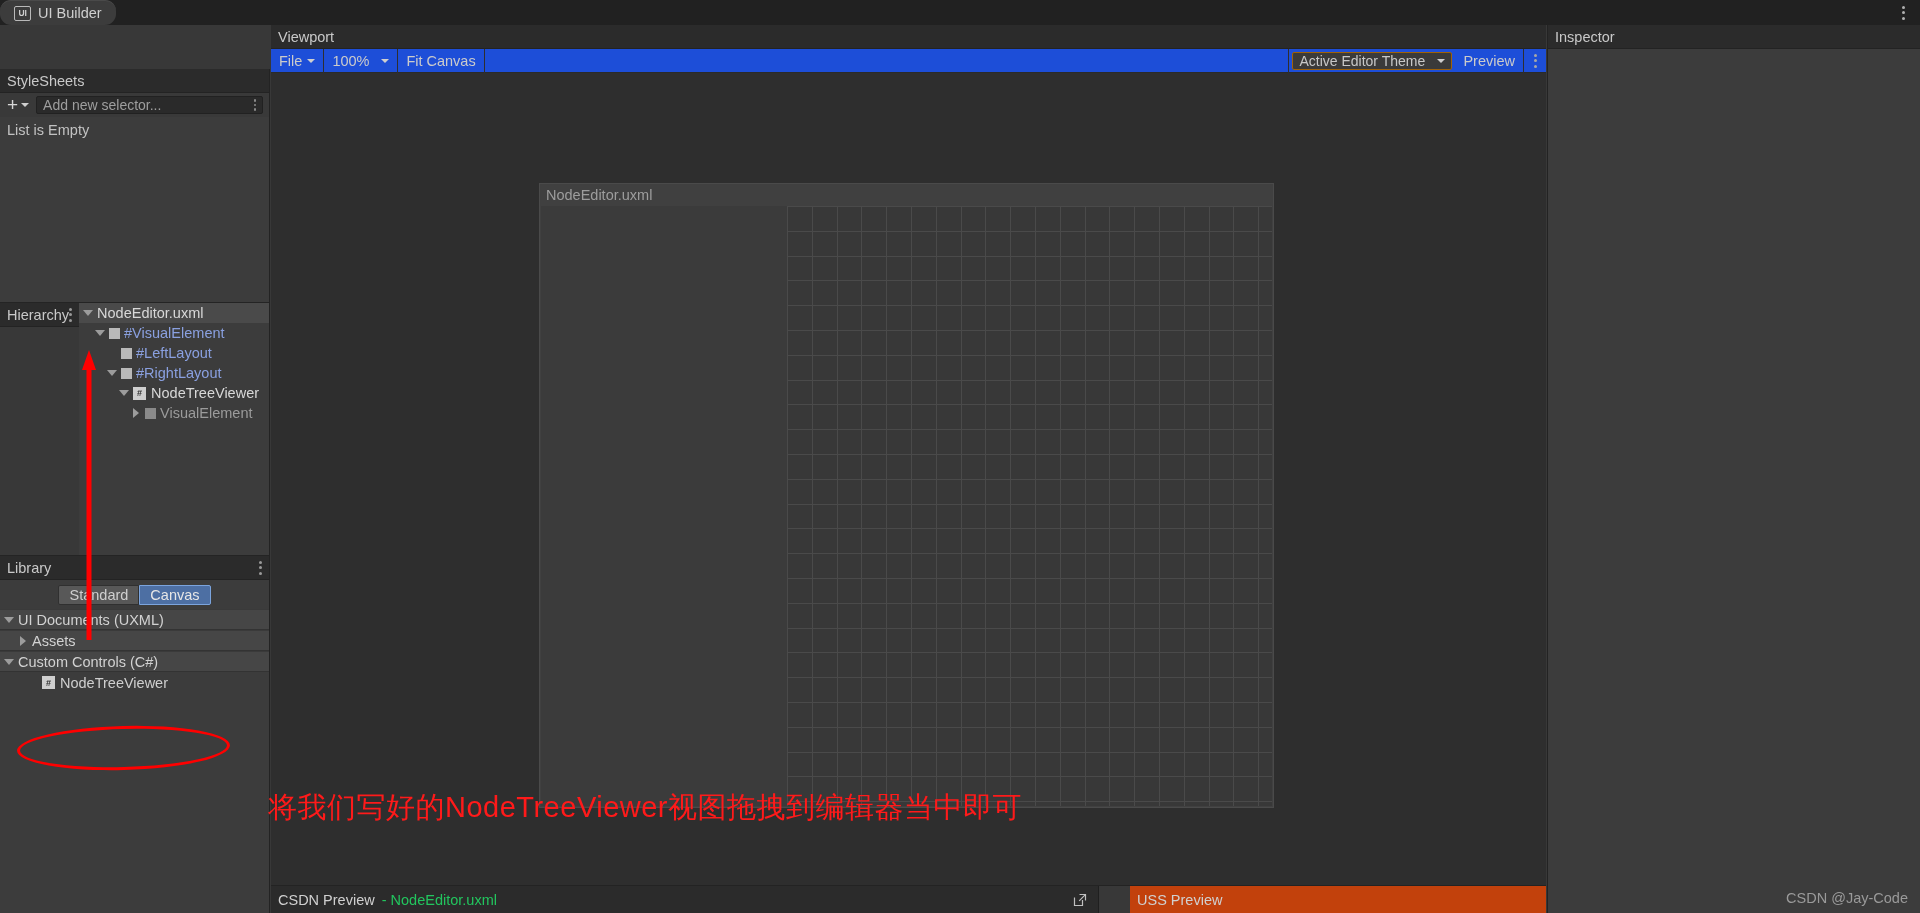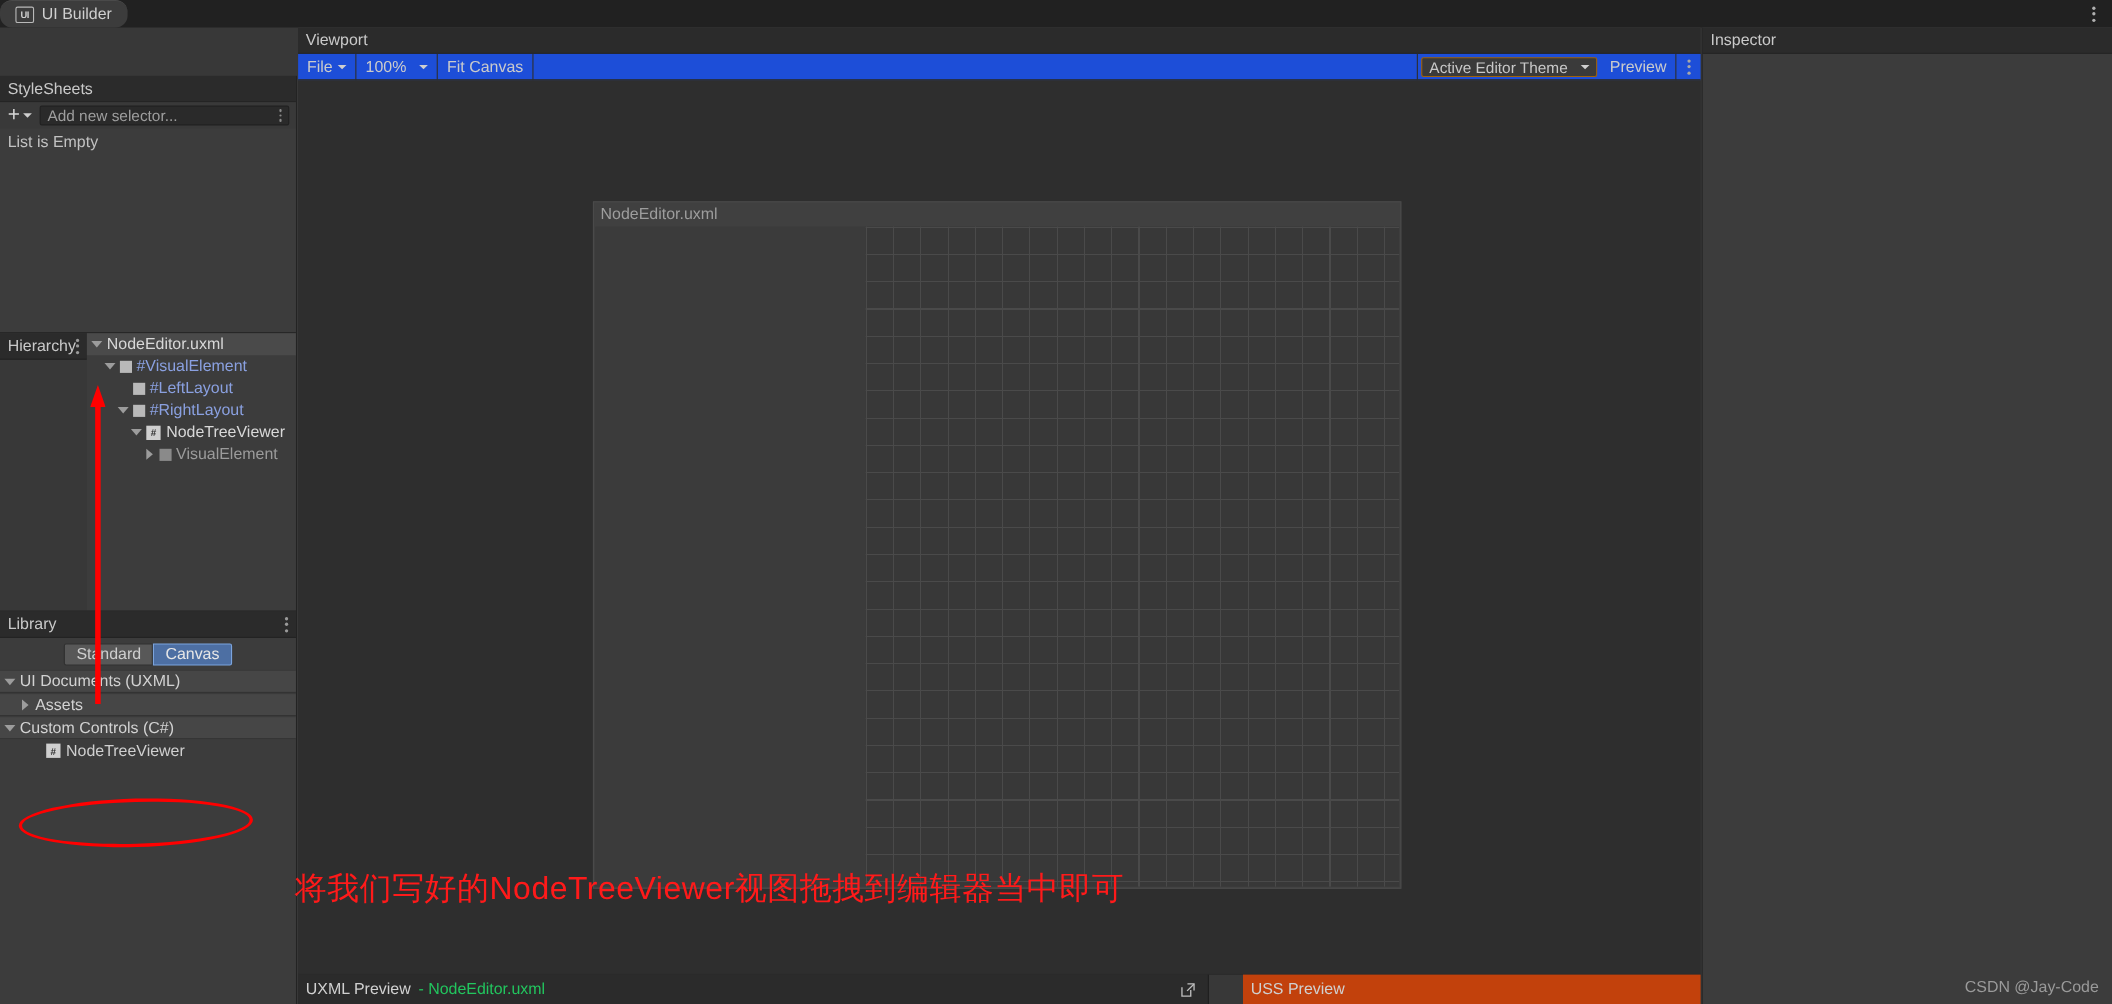--- a/index.html
+++ b/index.html
@@ -386,21 +386,21 @@
         <div class="canvas-title">NodeEditor.uxml</div>
         <div class="canvas-content">
           <div class="canvas-left"></div>
           <div class="canvas-right"></div>
         </div>
       </div>
     </div>
 
     <div class="preview-bar">
       <div class="pv-left">
-        <span class="pv-label">UXML Preview</span>
+        <span class="pv-label">CSDN Preview</span>
         <span class="pv-sub">- NodeEditor.uxml</span>
         <span class="pv-ext">
           <svg width="14" height="14" viewBox="0 0 14 14">
             <path d="M1.5 4.5 V12.5 H9.5 V7" stroke="#c0c0c0" stroke-width="1.2" fill="none"></path>
             <path d="M6.5 1.5 H12.5 V7.5" stroke="#c0c0c0" stroke-width="1.2" fill="none"></path>
             <path d="M12.3 1.7 L6.2 7.8" stroke="#c0c0c0" stroke-width="1.2" fill="none"></path>
           </svg>
         </span>
       </div>
       <div class="pv-right">

